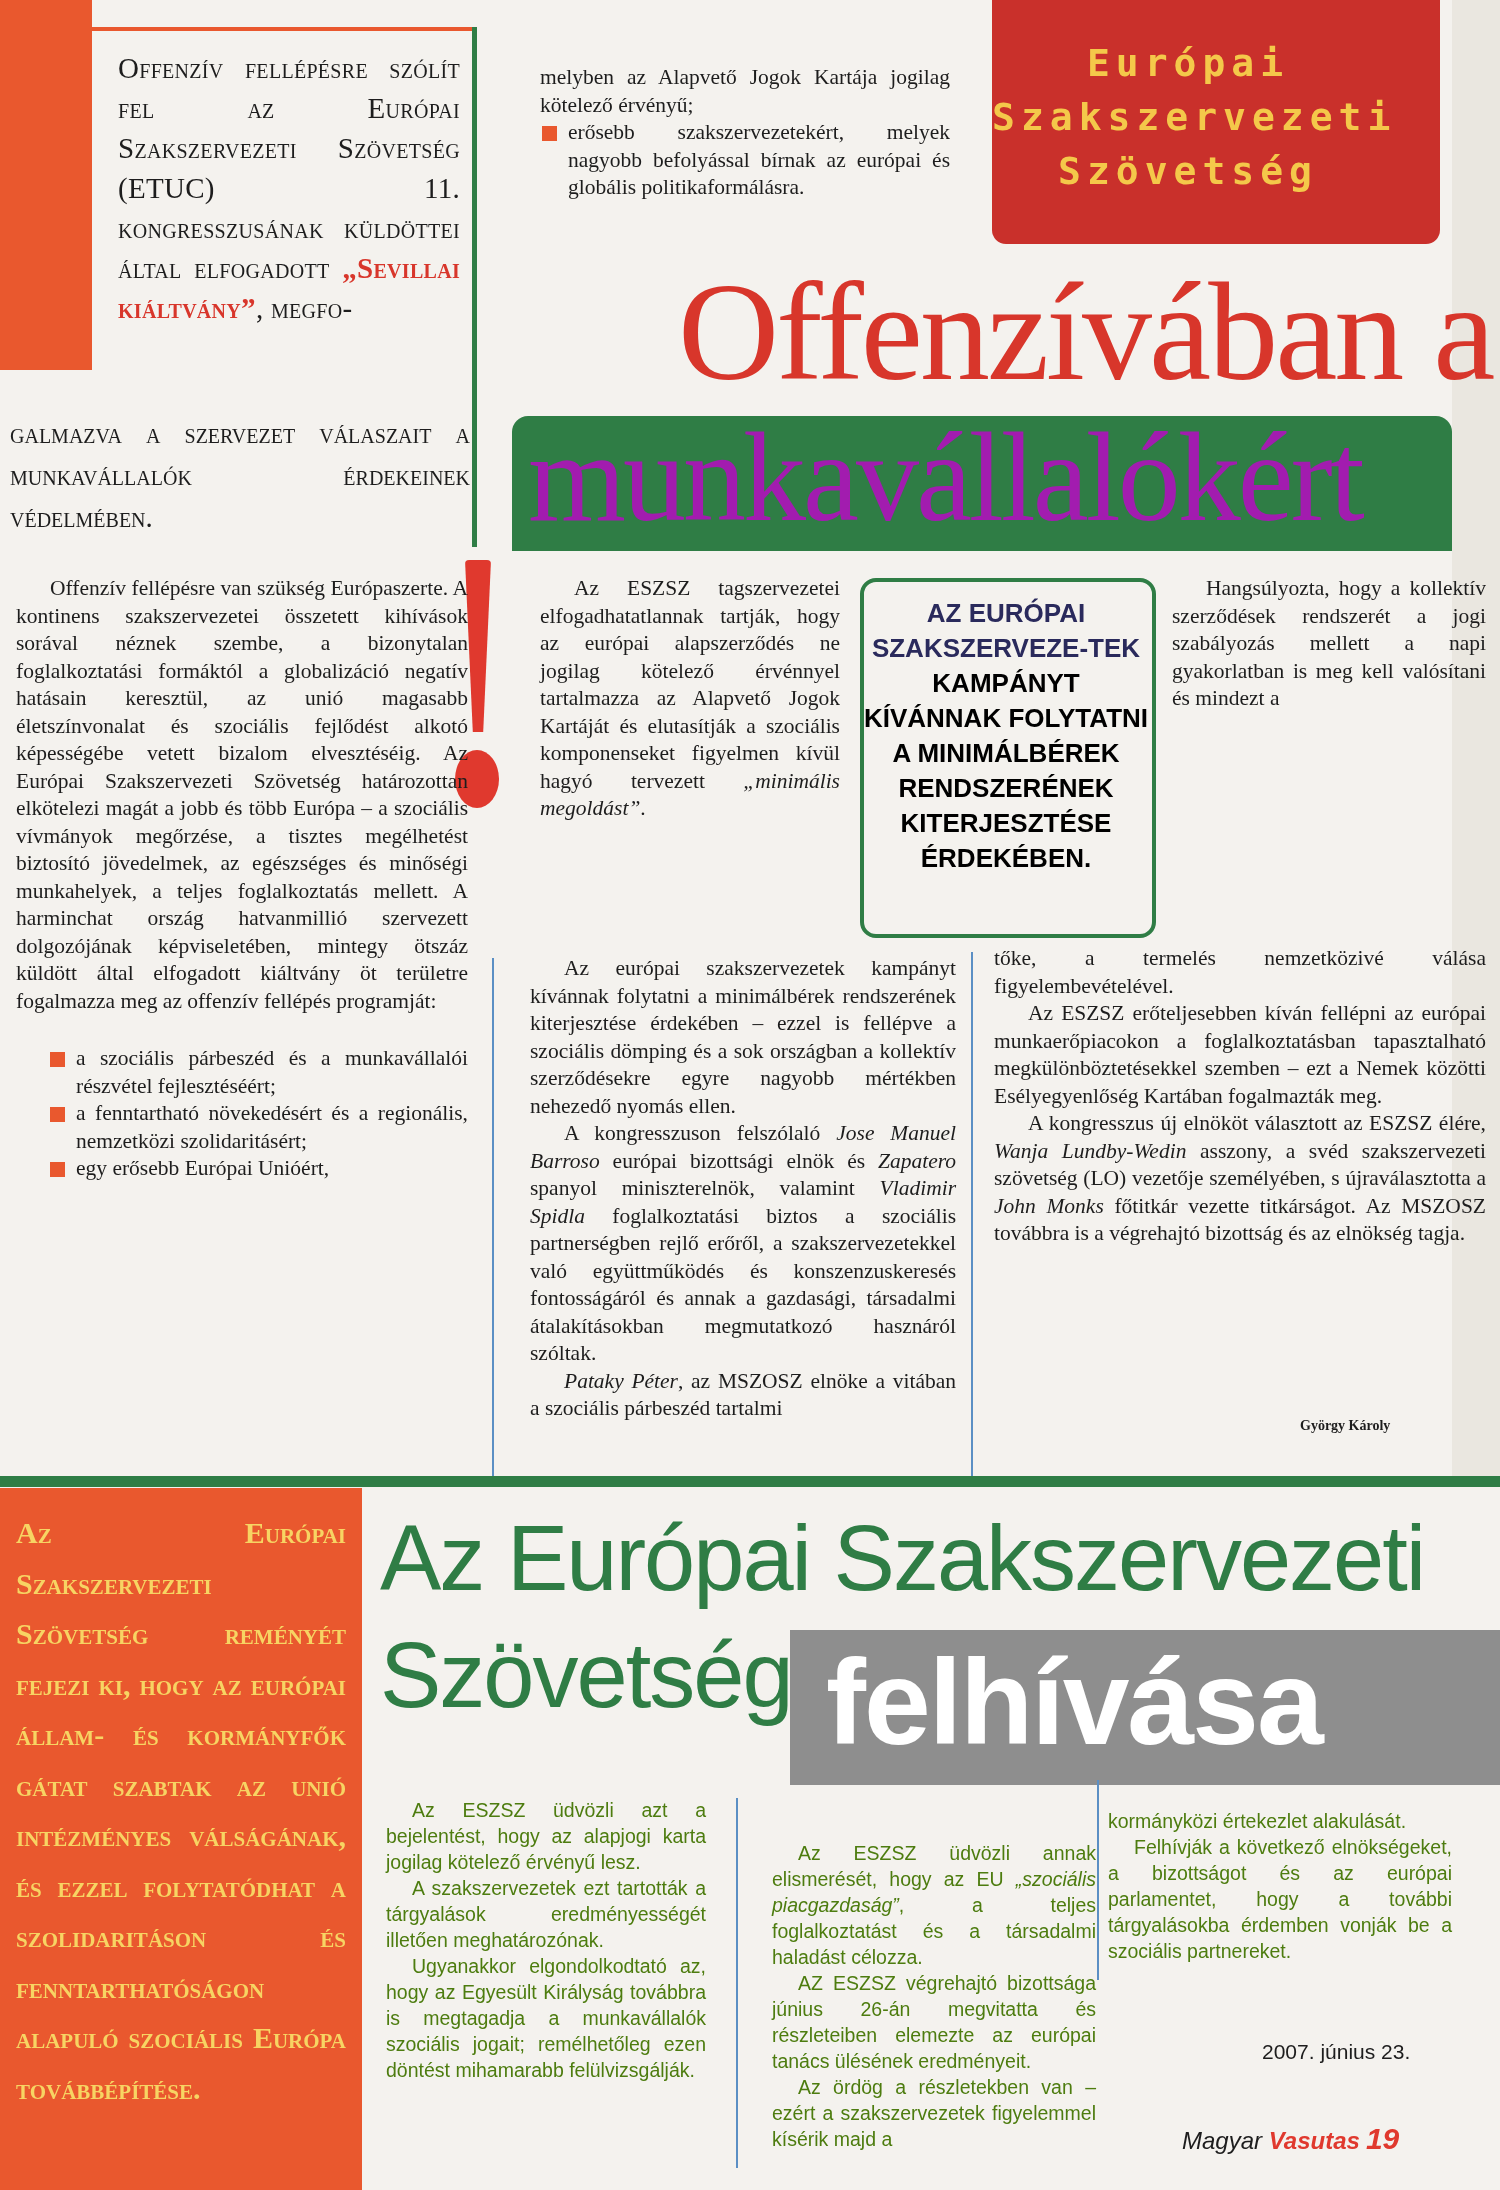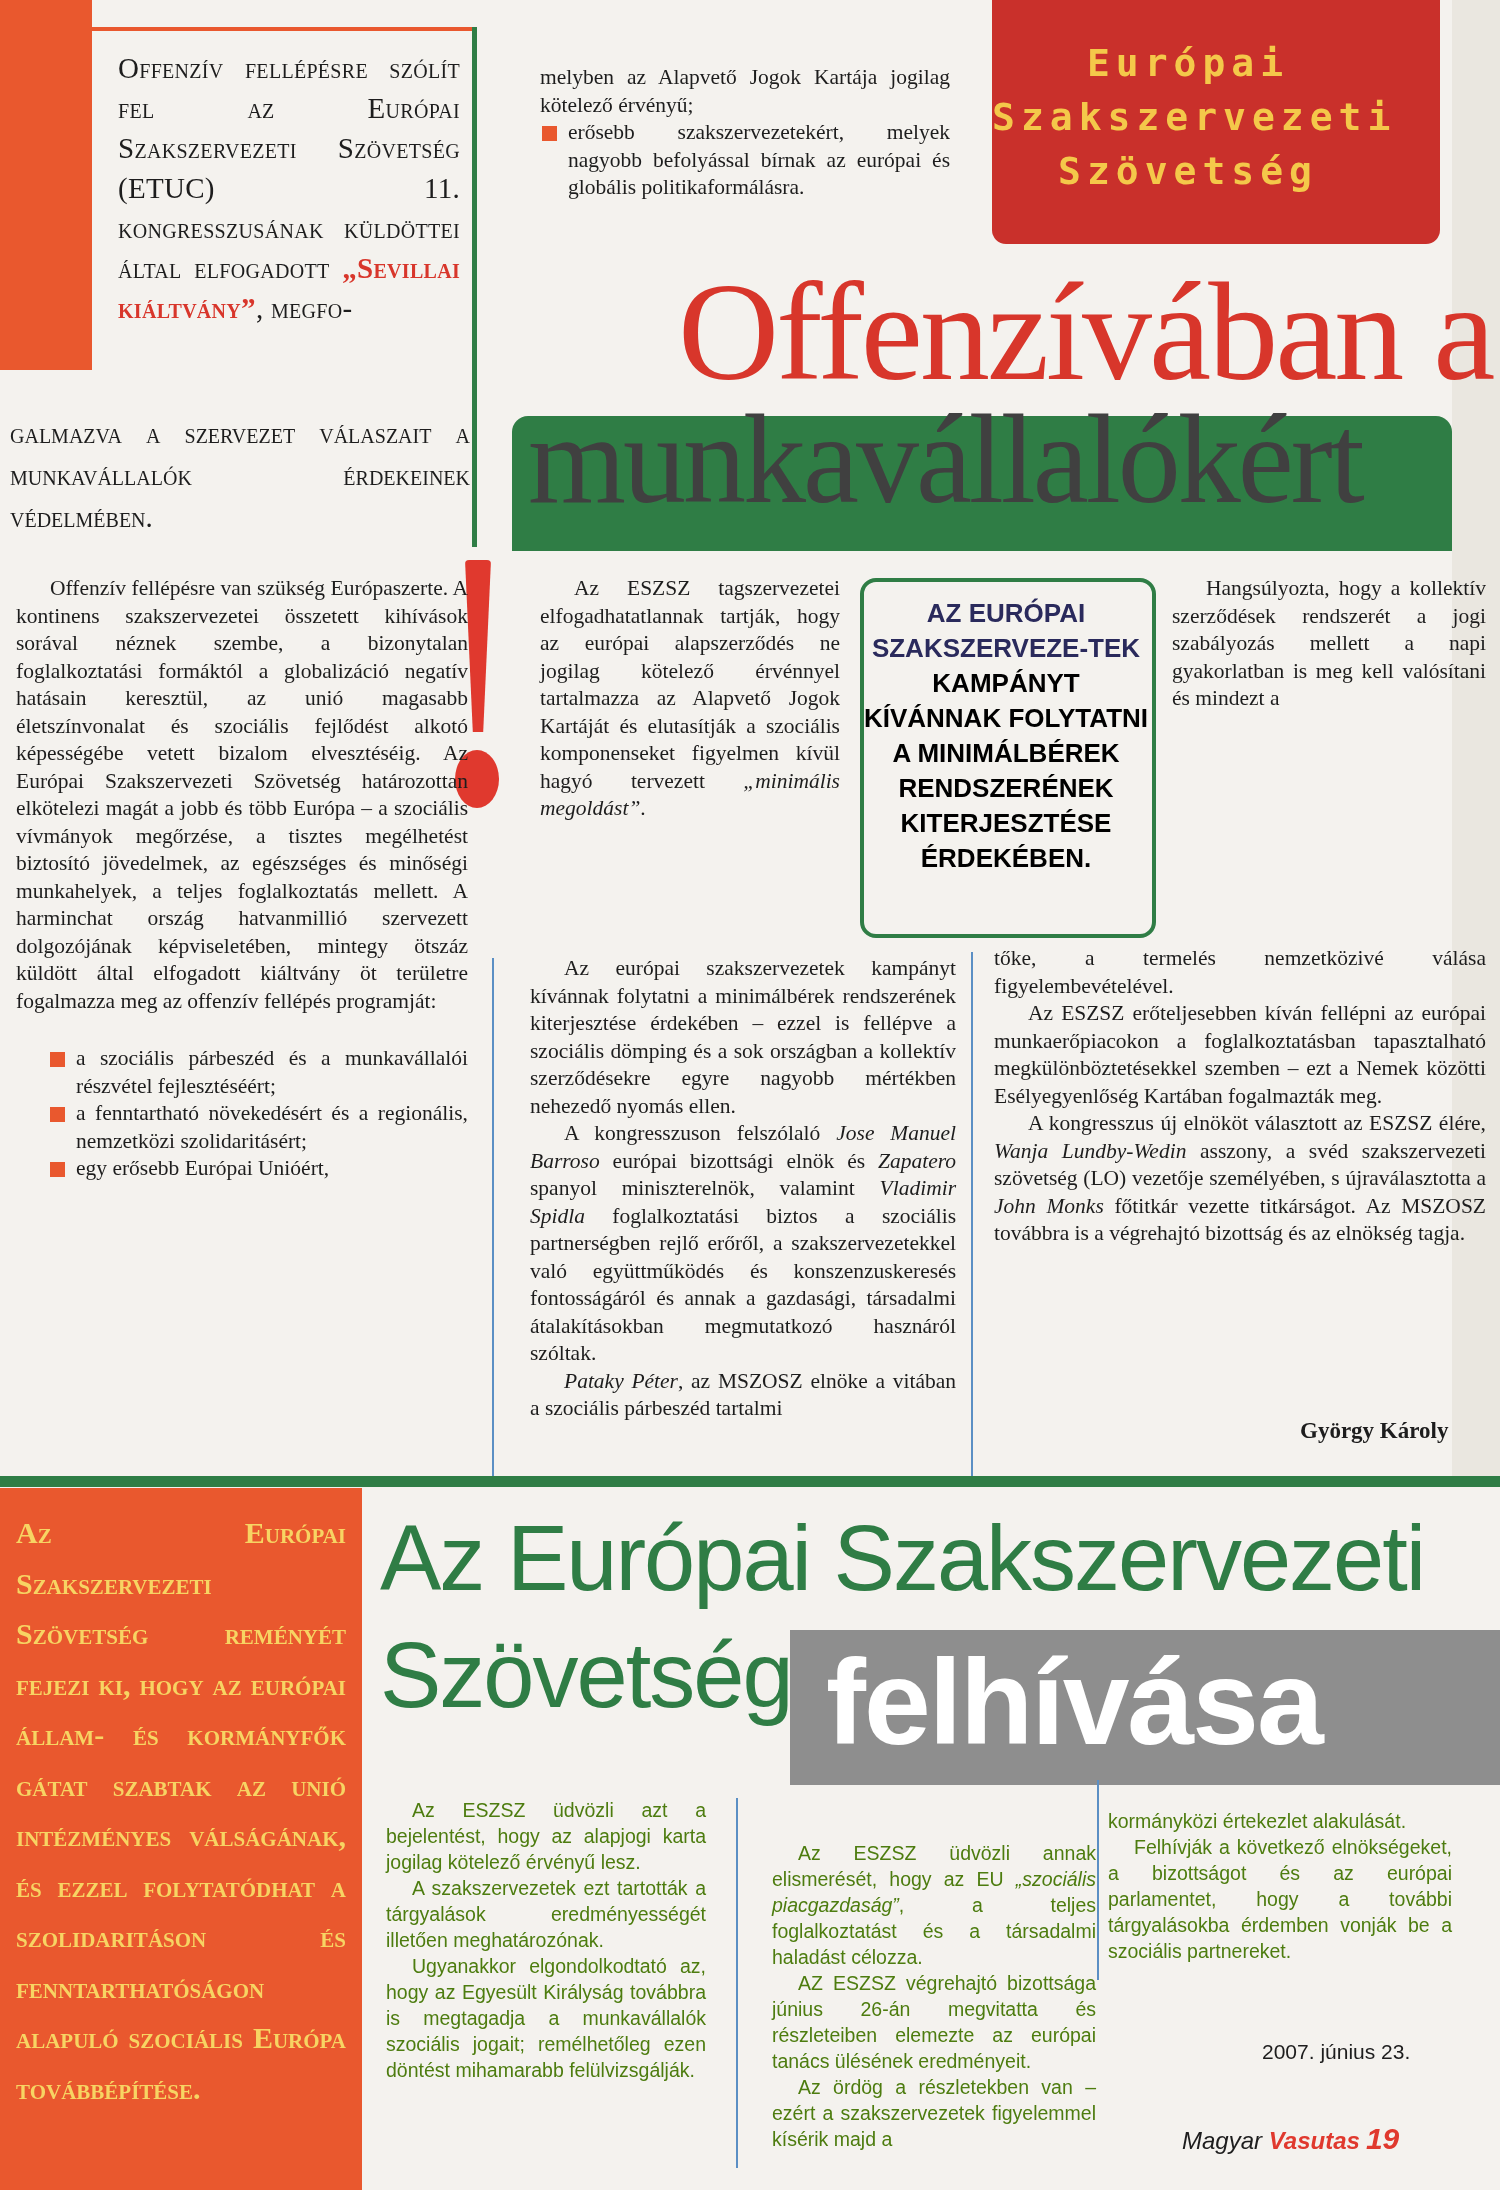--- a/index.html
+++ b/index.html
@@ -15,35 +15,35 @@
   .body-text p{margin:0;text-indent:34px;}
   .body-text p.noind{text-indent:0;}
   .bullets{list-style:none;margin:0;padding:0;}
   .bullets li{position:relative;padding-left:28px;}
   .bullets li::before{content:"";position:absolute;left:2px;top:7px;width:15px;height:15px;background:#e9582e;}
   .col-top-mid{left:540px;top:64px;width:410px;}
   .redbox{left:992px;top:0;width:448px;height:244px;background:#c9302b;border-radius:0 0 14px 14px;}
   .redbox-text{left:992px;top:36px;width:392px;text-align:center;color:#f4c84a;font-family:"DejaVu Sans Mono","Liberation Mono",monospace;font-weight:bold;font-size:38px;line-height:54px;letter-spacing:6px;}
   .headline1{left:678px;top:262px;font-family:"Liberation Serif",serif;color:#d8362b;font-size:140px;line-height:140px;letter-spacing:-3px;}
   .greenband{left:512px;top:416px;width:940px;height:135px;background:#2f7d45;border-radius:16px 16px 0 0;}
-  .headline2{left:528px;top:390px;color:#404040;font-size:126px;line-height:140px;letter-spacing:-3px;}
+  .headline2{left:528px;top:408px;color:#a21caf;font-size:126px;line-height:140px;letter-spacing:-3px;}
   .exclaim-bar{left:465px;top:560px;width:26px;height:172px;background:#e0392e;border-radius:4px 4px 2px 2px;clip-path:polygon(0 0,100% 0,70% 100%,30% 100%);}
   .exclaim-dot{left:455px;top:750px;width:44px;height:58px;background:#e0392e;border-radius:50%;}
   .col-a{left:16px;top:575px;width:452px;}
   .col-b{left:540px;top:575px;width:414px;}
   .col-b2{left:530px;top:955px;width:426px;}
   .callout{left:860px;top:578px;width:288px;height:352px;border:4px solid #2f7d45;border-radius:16px;background:#f4f2ee;}
   .callout-text{left:862px;top:596px;width:288px;text-align:center;font-family:"Liberation Sans","DejaVu Sans",sans-serif;font-weight:bold;font-size:26px;line-height:35px;}
   .callout-text .navy{color:#2a2a5c;}
   .callout-text .red{color:#000000;}
   .col-c{left:1172px;top:575px;width:314px;}
   .col-c2{left:994px;top:945px;width:492px;}
   .vline1{left:492px;top:958px;width:2px;height:520px;background:#5b8fc4;}
   .vline2{left:971px;top:952px;width:2px;height:525px;background:#5b8fc4;}
-  .signature{left:1300px;top:1418px;font-size:23px;font-weight:bold;}
+  .signature{left:1300px;top:1418px;font-size:14px;font-weight:bold;}
   .greenrule{left:0;top:1476px;width:1500px;height:11px;background:#2f7d45;}
   .orange-panel{left:0;top:1488px;width:362px;height:702px;background:#e9582e;}
   .orange-text{left:16px;top:1508px;width:330px;color:#f7d463;font-size:30px;line-height:50.5px;font-variant:small-caps;font-weight:bold;text-align:justify;}
   .h3a{left:380px;top:1508px;color:#2f7d45;font-family:"Liberation Sans","DejaVu Sans",sans-serif;font-size:92px;line-height:100px;letter-spacing:-2px;}
   .h3b{left:380px;top:1625px;color:#2f7d45;font-family:"Liberation Sans","DejaVu Sans",sans-serif;font-size:92px;line-height:100px;letter-spacing:-2px;}
   .greybox{left:790px;top:1630px;width:710px;height:155px;background:#8e8e8e;}
   .felhivasa{left:826px;top:1622px;color:#ffffff;font-family:"Liberation Sans","DejaVu Sans",sans-serif;font-weight:bold;font-size:120px;line-height:160px;letter-spacing:-2px;}
   .sans-text{font-family:Liberation Sans, sans-serif;font-size:19.5px;line-height:26px;text-align:justify;color:#4d7c0f;}
   .sans-text p{margin:0;text-indent:26px;}
   .cb1{left:386px;top:1797px;width:320px;}

